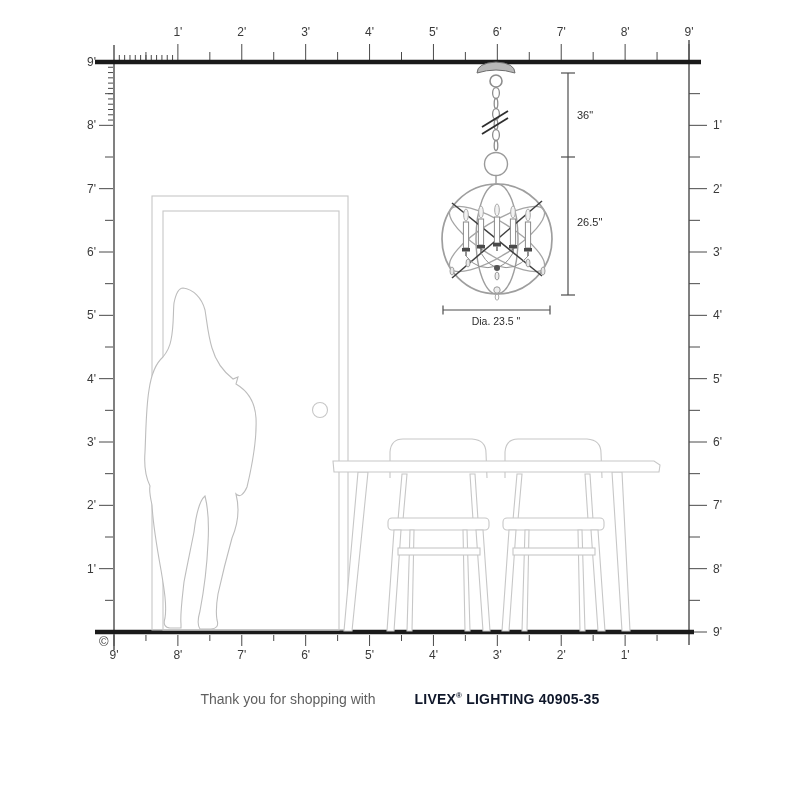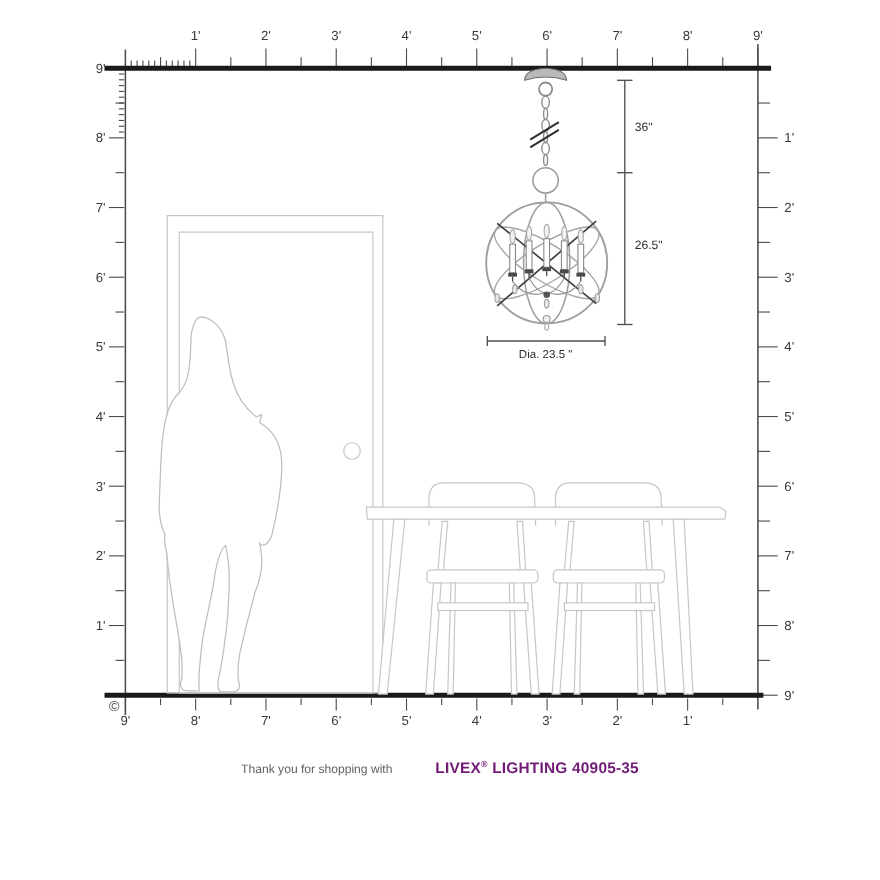--- a/index.html
+++ b/index.html
@@ -4,22 +4,22 @@
 <style>
   html,body{margin:0;padding:0;background:#fff;}
   .stage{position:relative;width:800px;height:800px;background:#ffffff;overflow:hidden;
          font-family:"Liberation Sans",sans-serif;}
   svg{position:absolute;left:0;top:0;}
   .rlabel{font-family:"Liberation Sans",sans-serif;font-size:12px;fill:#3a3a3a;}
   .dimlabel{font-family:"Liberation Sans",sans-serif;font-size:11px;fill:#2d2d2d;}
   .dimcenter{text-anchor:middle;font-size:10.5px;}
   .copyright{position:absolute;left:99px;top:634px;font-size:13px;color:#3f3f3f;}
   .footer{position:absolute;left:0;right:0;top:690px;text-align:center;}
-  .f-gray{font-size:11px;color:#5f5f5f;margin-right:6px;}
-  .f-bold{font-size:14px;font-weight:bold;color:#701a75;letter-spacing:.2px;margin-left:33px;}
+  .f-gray{font-size:14px;color:#5f5f5f;margin-right:6px;}
+  .f-bold{font-size:14px;font-weight:bold;color:#0f172a;letter-spacing:.2px;margin-left:33px;}
   .f-bold sup{font-size:8px;font-weight:bold;}
 </style>
 </head>
 <body>
 
 <div class="stage">
   <svg width="800" height="800" viewBox="0 0 800 800">
 
     <g id="ruler-layer">
         <line x1="114" y1="45" x2="114" y2="650" stroke="#4a4a4a" stroke-width="1.4"></line>

